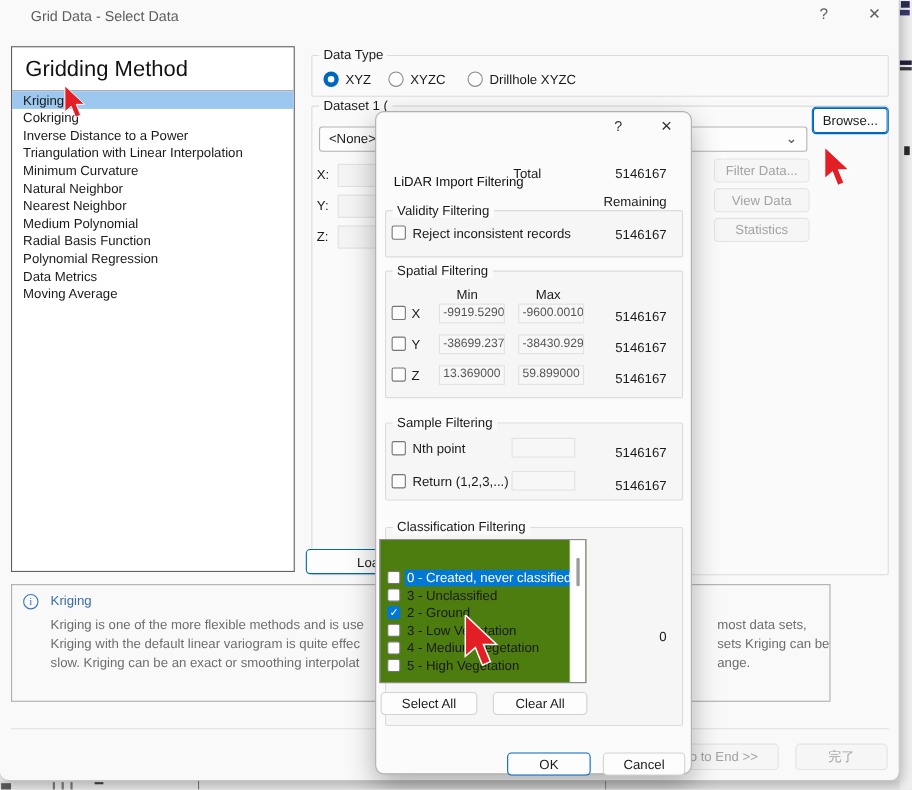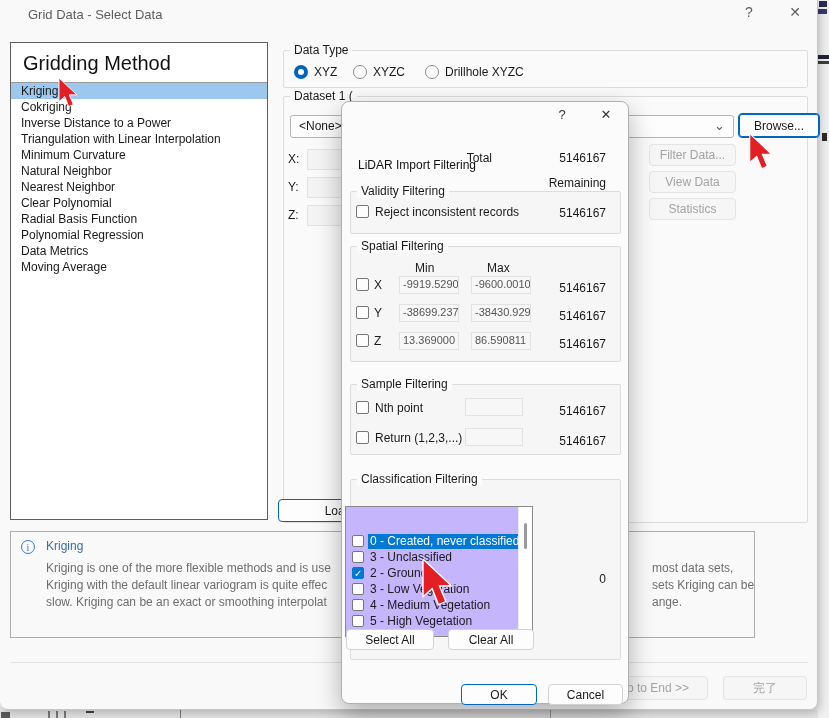--- a/index.html
+++ b/index.html
@@ -53,21 +53,21 @@
   .info-frag { position:absolute; color:#6e6e6e; font-size:12px; white-space:nowrap;padding-left:19px; }
   
   .lidar {
     position:absolute; left:341px; top:101px; width:288px; height:603px;
     background:#fbfbfb; border:1px solid #b0b0b0; border-radius:8px;
     box-shadow:0 10px 26px rgba(0,0,0,.3); z-index:10;
   }
   .lidar .group-label { background:#fbfbfb; }
   .lidar-title { position:absolute; left:16px; top:8px; font-size:12px; color:#111;margin-top:48px; }
   .lidar-cap { position:absolute; top:5px; font-size:13px; color:#333; width:20px; text-align:center; }
-  .list-box { position:absolute; left:3px; top:404px; width:188px; height:131px; background:#c4b5fd; border:1px solid #8a8a8a; }
+  .list-box { position:absolute; left:3px; top:388px; width:188px; height:131px; background:#4d7c0f; border:1px solid #8a8a8a; }
   .list-rows { position:absolute; left:0; top:26px; right:14px; }
   .lrow { position:relative; height:16px; line-height:15px; display:flex; align-items:center; }
   .lrow .rcb { position:relative; flex:none; width:12px; height:12px; margin-left:6px; border:1px solid #767676; border-radius:2px; background:#fdfdfd; }
   .lrow .rcb.on { background:#0078d4; border-color:#0078d4; }
   .lrow .rcb.on::after { content:"✓"; position:absolute; left:1px; top:-2px; color:#fff; font-size:10px; }
   .lrow .rlabel { flex:1; margin-left:4px; padding-left:2px; font-size:12px; white-space:nowrap; overflow:hidden; }
   .lrow .rlabel.hl { background:#0078d4; color:#fff; }
   .list-scroll { position:absolute; right:0; top:0; bottom:0; width:14px; border-left:1px solid #ececec; background:#fff; }
   .list-thumb { position:absolute; right:5px; top:16px; width:3px; height:26px; background:#9b9b9b; border-radius:2px; }
   
@@ -107,21 +107,21 @@
     <div class="method-panel">
       <div class="method-header">Gridding Method</div>
       <div class="method-rule"></div>
       <div class="method-item selected">Kriging</div>
       <div class="method-item">Cokriging</div>
       <div class="method-item">Inverse Distance to a Power</div>
       <div class="method-item">Triangulation with Linear Interpolation</div>
       <div class="method-item">Minimum Curvature</div>
       <div class="method-item">Natural Neighbor</div>
       <div class="method-item">Nearest Neighbor</div>
-      <div class="method-item">Clear Polynomial</div>
+      <div class="method-item">Medium Polynomial</div>
       <div class="method-item">Radial Basis Function</div>
       <div class="method-item">Polynomial Regression</div>
       <div class="method-item">Data Metrics</div>
       <div class="method-item">Moving Average</div>
     </div>
 
     <div class="group" style="left:283px;top:50px;width:525px;height:38px;">
       <div class="group-label">Data Type</div>
       <span class="radio on" style="position:absolute;left:10px;top:14px;"></span>
       <span style="position:absolute;left:30px;top:14px;">XYZ</span>
@@ -130,21 +130,21 @@
       <span class="radio" style="position:absolute;left:141px;top:14px;"></span>
       <span style="position:absolute;left:161px;top:14px;">Drillhole XYZC</span>
     </div>
 
     <div class="group" style="left:283px;top:96px;width:525px;height:427px;">
       <div class="group-label">Dataset 1 (</div>
       <div class="combo" style="left:6px;top:18px;width:444px;height:23px;">
         <span>&lt;None&gt;</span>
         <span class="chev">⌄</span>
       </div>
-      <div class="btn focus" style="left:454px;top:16px;width:82px;height:25px;">Browse...</div>
+      <div class="btn focus" style="left:454px;top:0;width:70px;height:25px;">Browse...</div>
       <div class="btn disabled" style="left:365px;top:47px;width:87px;height:22px;">Filter Data...</div>
       <div class="btn disabled" style="left:365px;top:74px;width:87px;height:22px;">View Data</div>
       <div class="btn disabled" style="left:365px;top:101px;width:87px;height:22px;">Statistics</div>
       <span style="position:absolute;left:4px;top:55px;">X:</span>
       <span style="position:absolute;left:4px;top:83px;">Y:</span>
       <span style="position:absolute;left:4px;top:111px;">Z:</span>
       <div class="field" style="left:23px;top:52px;width:180px;height:21px;background:#f4f4f4;"></div>
       <div class="field" style="left:23px;top:80px;width:180px;height:21px;background:#f4f4f4;"></div>
       <div class="field" style="left:23px;top:108px;width:180px;height:21px;background:#f4f4f4;"></div>
       <div class="btn" style="left:-6px;top:402px;width:120px;height:23px;">Load</div>
@@ -192,21 +192,21 @@
       <div class="field" style="left:120px;top:29px;width:60px;height:18px;">-9600.0010</div>
 
       <span class="cb" style="left:5px;top:59px;"></span>
       <span style="position:absolute;left:23px;top:59px;">Y</span>
       <div class="field" style="left:48px;top:57px;width:60px;height:18px;">-38699.237</div>
       <div class="field" style="left:120px;top:57px;width:60px;height:18px;">-38430.929</div>
 
       <span class="cb" style="left:5px;top:87px;"></span>
       <span style="position:absolute;left:23px;top:87px;">Z</span>
       <div class="field" style="left:48px;top:85px;width:60px;height:18px;">13.369000</div>
-      <div class="field" style="left:120px;top:85px;width:60px;height:18px;">86.590811</div>
+      <div class="field" style="left:120px;top:85px;width:60px;height:18px;">59.899000</div>
     </div>
     <div class="count" style="top:179px;">5146167</div>
     <div class="count" style="top:207px;">5146167</div>
     <div class="count" style="top:235px;">5146167</div>
 
     <div class="group" style="left:8px;top:282px;width:271px;height:71px;background:#f6f6f6;">
       <div class="group-label">Sample Filtering</div>
       <span class="cb" style="left:5px;top:16px;"></span>
       <span style="position:absolute;left:24px;top:16px;">Nth point</span>
       <div class="field" style="left:114px;top:13px;width:58px;height:18px;"></div>

